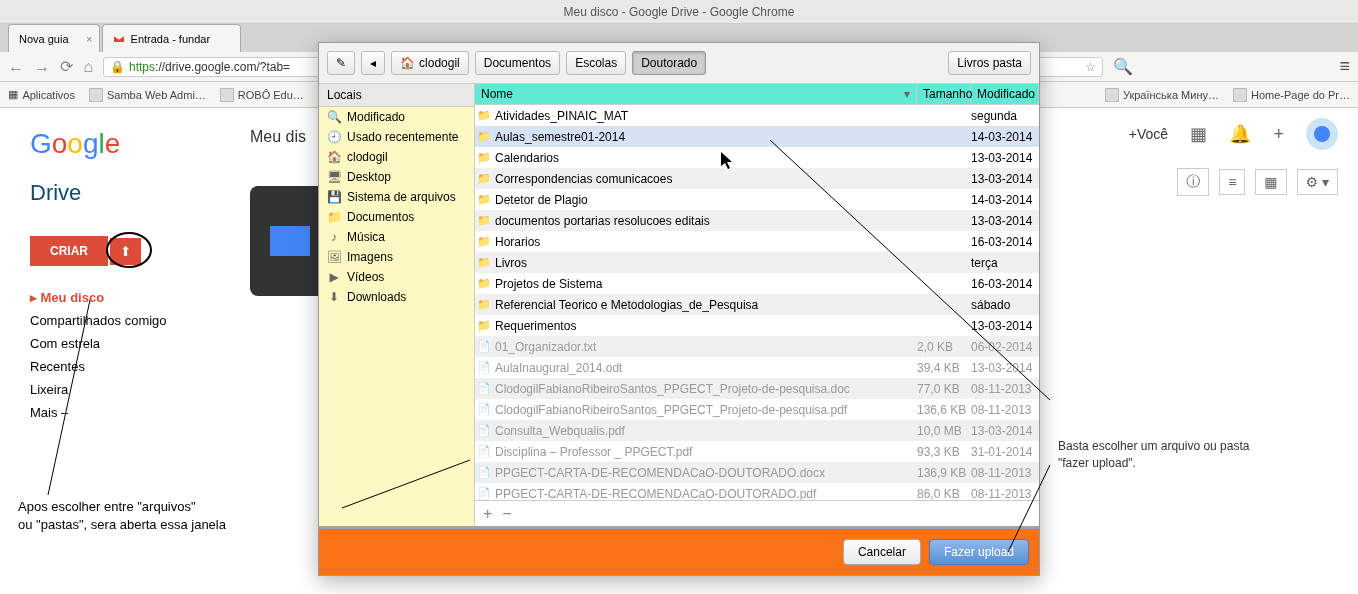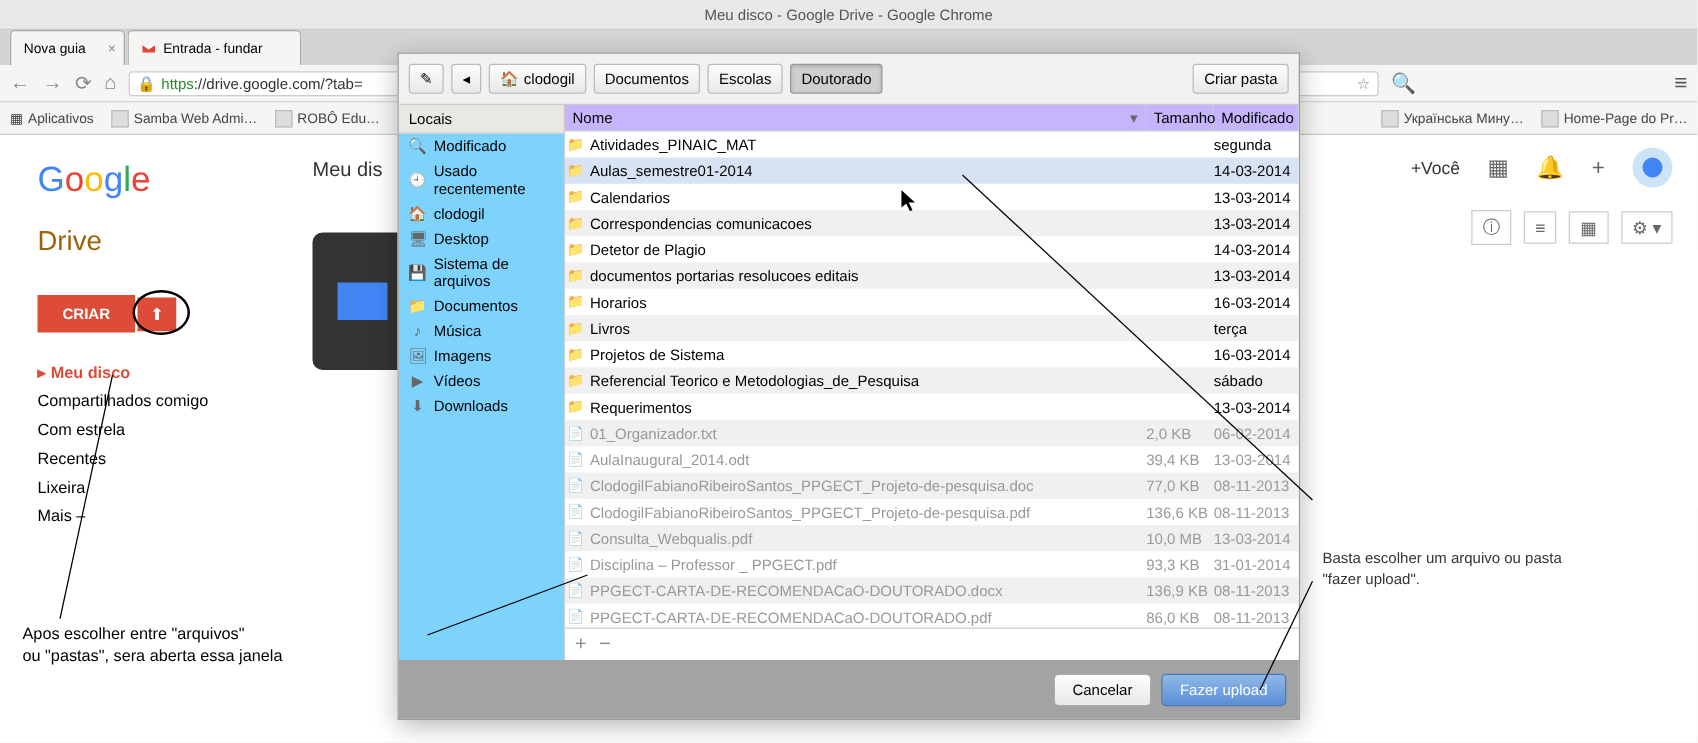--- a/index.html
+++ b/index.html
@@ -27,21 +27,21 @@
 
 .bookmarks { height: 26px; background: #f5f5f3; display: flex; align-items: center; padding: 0 8px; gap: 14px; font-size: 11px; color: #444; border-bottom: 1px solid #ccc; }
 .bookmarks .bm { display: flex; align-items: center; gap: 4px; cursor: pointer; }
 .bm-ico { width: 14px; height: 14px; background: #ddd; border: 1px solid #bbb; }
 
 
 .drive-page { background: #fff; height: calc(594px - 108px); display: flex; }
 .drive-left { width: 240px; padding: 20px 0 0 30px; }
 .google-logo { font-size: 28px; font-weight: normal; margin-bottom: 20px; }
 .google-logo .b { color: #4285F4; } .google-logo .r { color: #EA4335; } .google-logo .y { color: #FBBC05; } .google-logo .g { color: #34A853; }
-.drive-word { color: #a16207; font-size: 22px; margin-bottom: 30px; }
+.drive-word { color: #0c4a6e; font-size: 22px; margin-bottom: 30px; }
 .buttons-row { display: flex; align-items: center; gap: 0; margin-bottom: 20px; }
 .criar-btn { background: #dd4b39; color: #fff; padding: 8px 20px; font-size: 12px; font-weight: bold; border: none; cursor: pointer; }
 .upload-btn { background: #dd4b39; color: #fff; padding: 6px 10px; border: none; cursor: pointer; margin-left: 2px; position: relative; }
 .upload-circle { position: absolute; border: 2px solid #000; border-radius: 50%; width: 46px; height: 36px; top: -6px; left: -4px; pointer-events: none; }
 .nav-list { list-style: none; font-size: 13px; }
 .nav-list li { padding: 4px 0; cursor: pointer; }
 .nav-list li.active { color: #dd4b39; font-weight: bold; }
 .nav-list li.active::before { content: "▸"; color: #dd4b39; margin-right: 4px; }
 
 .drive-main { flex: 1; padding: 20px 0 0 10px; position: relative; }
@@ -61,47 +61,47 @@
 .annotation-left { position: absolute; left: 18px; top: 498px; font-size: 13px; line-height: 1.4; }
 
 
 .file-dialog { position: absolute; left: 318px; top: 42px; width: 722px; height: 534px; background: #f2f1f0; border: 1px solid #999; box-shadow: 0 5px 20px rgba(0,0,0,0.3); display: flex; flex-direction: column; }
 .fd-toolbar { padding: 8px; display: flex; gap: 6px; align-items: center; border-bottom: 1px solid #ccc; }
 .fd-btn { background: linear-gradient(#fdfdfd,#e8e8e6); border: 1px solid #bbb; padding: 4px 8px; font-size: 12px; border-radius: 3px; cursor: pointer; display: flex; align-items: center; gap: 4px; }
 .fd-btn.active { background: #cfcfcd; border-color: #999; box-shadow: inset 0 1px 3px rgba(0,0,0,0.2); }
 .fd-spacer { flex: 1; }
 
 .fd-body { flex: 1; display: flex; overflow: hidden; }
-.fd-sidebar { width: 133px; border-right: 1px solid #ccc; background: #7dd3fc; }
+.fd-sidebar { width: 156px; border-right: 1px solid #ccc; background: #fef9c3; }
 .fd-sidebar-head { background: #eae8e5; padding: 4px 8px; font-size: 12px; border-bottom: 1px solid #ccc; }
 .fd-places { list-style: none; font-size: 12px; }
 .fd-places li { padding: 3px 8px; display: flex; align-items: center; gap: 6px; cursor: pointer; }
 .pl-ico { width: 14px; text-align: center; color: #666; }
 
 .fd-files { flex: 1; display: flex; flex-direction: column; background: #fff; }
-.fd-cols { display: flex; background: #c4b5fd; font-size: 12px; border-bottom: 1px solid #ccc; }
+.fd-cols { display: flex; background: #5eead4; font-size: 12px; border-bottom: 1px solid #ccc; }
 .fd-cols div { padding: 3px 6px; border-right: 1px solid #ccc; }
 .col-name { flex: 1; position: relative; }
 .col-name::after { content: "▾"; position: absolute; right: 6px; color: #666; }
 .col-size { width: 54px; }
 .col-mod { width: 68px; }
 .fd-list { flex: 1; overflow: hidden; font-size: 12px; }
 .fd-row { display: flex; align-items: center; height: 21px; }
 .fd-row:nth-child(even) { background: #f0f0f0; }
 .fd-row.sel { background: #d7e3f4; }
 .fd-row .fico { width: 18px; text-align: center; font-size: 11px; }
 .fd-row .fname { flex: 1; padding-left: 2px; white-space: nowrap; overflow: hidden; }
 .fd-row .fsize { width: 54px; padding-right: 4px; }
 .fd-row .fmod { width: 68px; }
 .fd-row.file .fname, .fd-row.file .fsize, .fd-row.file .fmod { color: #999; }
 .folder-ico { color: #7da7d9; }
 
 .fd-addbar { height: 26px; border-top: 1px solid #ccc; display: flex; align-items: center; padding: 0 8px; color: #888; gap: 10px; }
 
-.fd-footer { padding: 10px; display: flex; justify-content: flex-end; gap: 8px; border-top: 1px solid #a3a3a3; background: #a3a3a3; }
+.fd-footer { padding: 10px; display: flex; justify-content: flex-end; gap: 8px; border-top: 3px solid #a3a3a3; background: #f97316; }
 .fd-footer button { padding: 5px 14px; font-size: 12px; border: 1px solid #aaa; border-radius: 4px; background: linear-gradient(#fdfdfd,#e8e8e6); cursor: pointer; }
 .fd-footer button.primary { background: linear-gradient(#8fb8e8,#5a8fd6); border-color: #4a7ab8; color: #fff; }
 
 
 .overlay-svg { position: absolute; top: 0; left: 0; width: 1358px; height: 594px; pointer-events: none; }
 
 .cursor { position: absolute; left: 721px; top: 152px; font-size: 14px; pointer-events: none; }
 </style>
 </head>
 <body>
@@ -222,21 +222,21 @@
       </div>
     <div class="fd-btn">◂</div>
     <div class="fd-btn">
         <span>🏠</span>
         <span>clodogil</span>
       </div>
     <div class="fd-btn">Documentos</div>
     <div class="fd-btn">Escolas</div>
     <div class="fd-btn active">Doutorado</div>
     <div class="fd-spacer"></div>
-    <div class="fd-btn">Criar pasta</div>
+    <div class="fd-btn">Livros pasta</div>
   </div>
   <div class="fd-body">
     <div class="fd-sidebar">
       <div class="fd-sidebar-head">Locais</div>
       <ul class="fd-places" id="places-list">
           <li>
             <span class="pl-ico">🔍</span>
             <span>Modificado</span>
           </li>
           <li>

